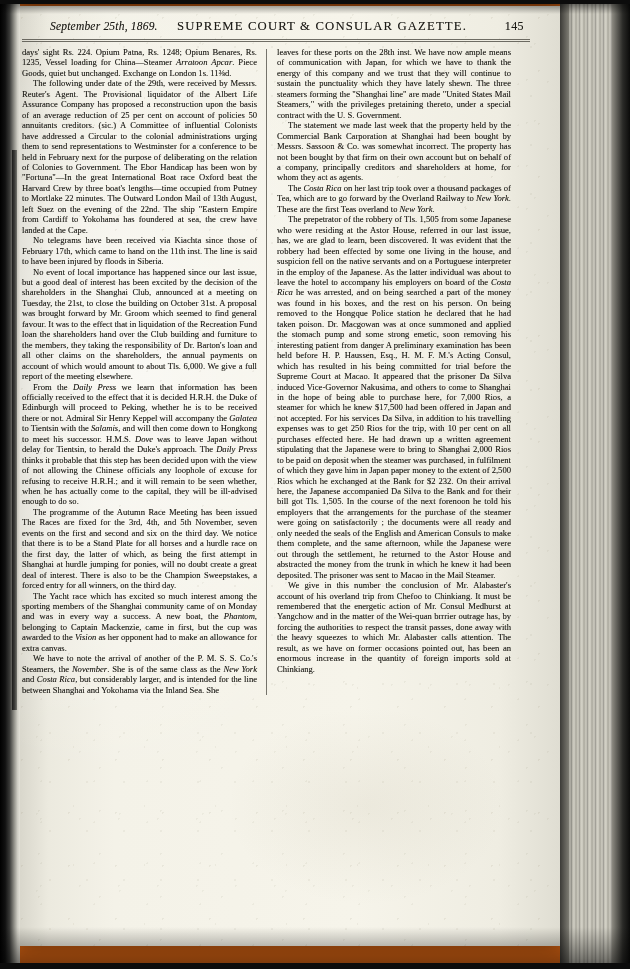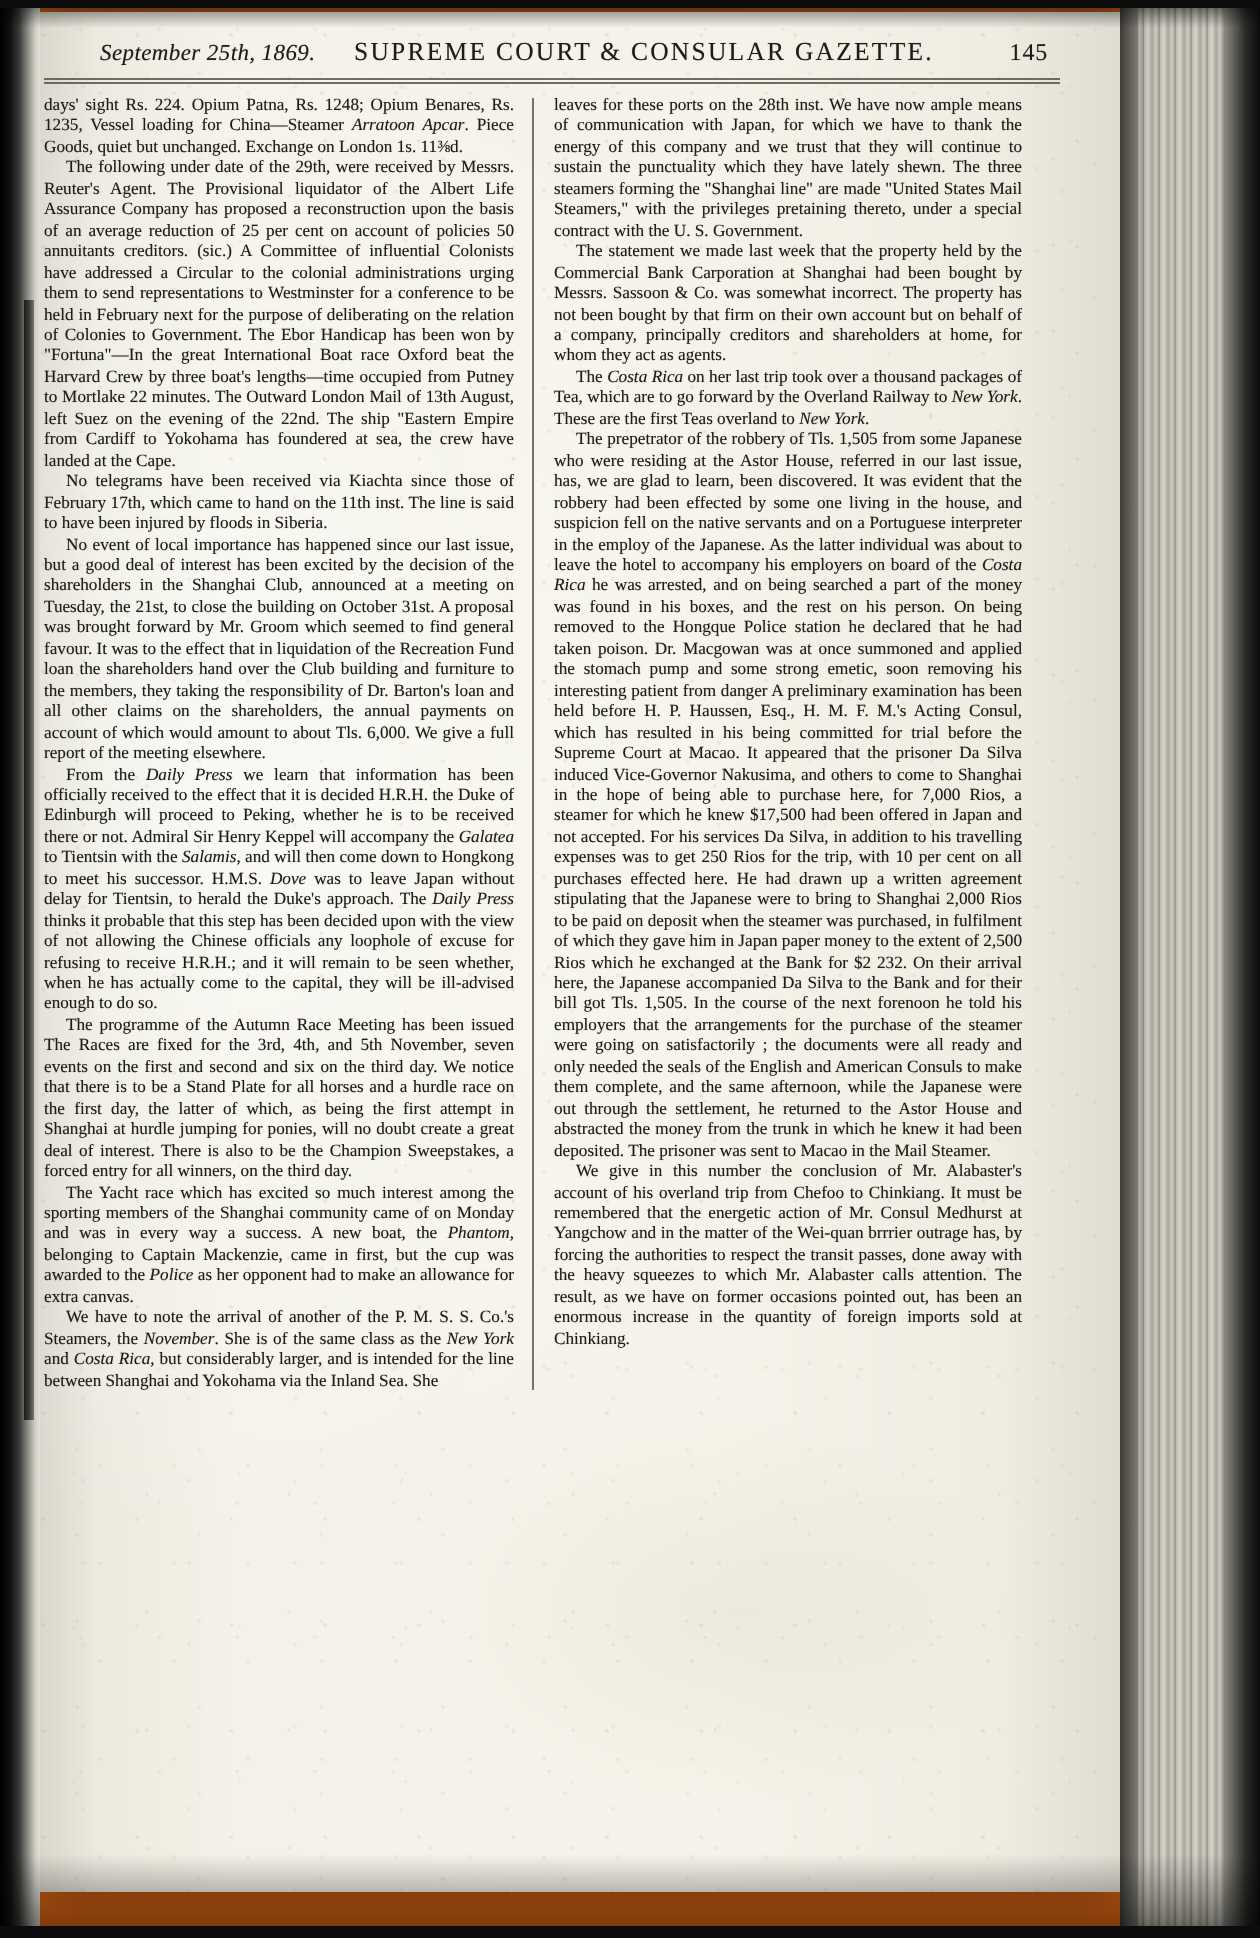--- a/index.html
+++ b/index.html
@@ -243,21 +243,21 @@
     <div class="head-rule"></div>
 
     <div class="columns">
       <div class="col left">
           <p class="noindent">days' sight Rs. 224. Opium Patna, Rs. 1248; Opium Benares, Rs. 1235, Vessel loading for China—Steamer <i>Arratoon Apcar</i>. Piece Goods, quiet but unchanged. Exchange on London 1s. 11⅜d.</p>
           <p>The following under date of the 29th, were received by Messrs. Reuter's Agent. The Provisional liquidator of the Albert Life Assurance Company has proposed a reconstruction upon the basis of an average reduction of 25 per cent on account of policies 50 annuitants creditors. (sic.) A Committee of influential Colonists have addressed a Circular to the colonial administrations urging them to send representations to Westminster for a conference to be held in February next for the purpose of deliberating on the relation of Colonies to Government. The Ebor Handicap has been won by "Fortuna"—In the great International Boat race Oxford beat the Harvard Crew by three boat's lengths—time occupied from Putney to Mortlake 22 minutes. The Outward London Mail of 13th August, left Suez on the evening of the 22nd. The ship "Eastern Empire from Cardiff to Yokohama has foundered at sea, the crew have landed at the Cape.</p>
           <p>No telegrams have been received via Kiachta since those of February 17th, which came to hand on the 11th inst. The line is said to have been injured by floods in Siberia.</p>
           <p>No event of local importance has happened since our last issue, but a good deal of interest has been excited by the decision of the shareholders in the Shanghai Club, announced at a meeting on Tuesday, the 21st, to close the building on October 31st. A proposal was brought forward by Mr. Groom which seemed to find general favour. It was to the effect that in liquidation of the Recreation Fund loan the shareholders hand over the Club building and furniture to the members, they taking the responsibility of Dr. Barton's loan and all other claims on the shareholders, the annual payments on account of which would amount to about Tls. 6,000. We give a full report of the meeting elsewhere.</p>
           <p>From the <i>Daily Press</i> we learn that information has been officially received to the effect that it is decided H.R.H. the Duke of Edinburgh will proceed to Peking, whether he is to be received there or not. Admiral Sir Henry Keppel will accompany the <i>Galatea</i> to Tientsin with the <i>Salamis</i>, and will then come down to Hongkong to meet his successor. H.M.S. <i>Dove</i> was to leave Japan without delay for Tientsin, to herald the Duke's approach. The <i>Daily Press</i> thinks it probable that this step has been decided upon with the view of not allowing the Chinese officials any loophole of excuse for refusing to receive H.R.H.; and it will remain to be seen whether, when he has actually come to the capital, they will be ill-advised enough to do so.</p>
           <p>The programme of the Autumn Race Meeting has been issued The Races are fixed for the 3rd, 4th, and 5th November, seven events on the first and second and six on the third day. We notice that there is to be a Stand Plate for all horses and a hurdle race on the first day, the latter of which, as being the first attempt in Shanghai at hurdle jumping for ponies, will no doubt create a great deal of interest. There is also to be the Champion Sweepstakes, a forced entry for all winners, on the third day.</p>
-          <p>The Yacht race which has excited so much interest among the sporting members of the Shanghai community came of on Monday and was in every way a success. A new boat, the <i>Phantom</i>, belonging to Captain Mackenzie, came in first, but the cup was awarded to the <i>Police</i> as her opponent had to make an allowance for extra canvas.</p>
+          <p>The Yacht race which has excited so much interest among the sporting members of the Shanghai community came of on Monday and was in every way a success. A new boat, the <i>Phantom</i>, belonging to Captain Mackenzie, came in first, but the cup was awarded to the <i>Vision</i> as her opponent had to make an allowance for extra canvas.</p>
           <p>We have to note the arrival of another of the P. M. S. S. Co.'s Steamers, the <i>November</i>. She is of the same class as the <i>New York</i> and <i>Costa Rica</i>, but considerably larger, and is intended for the line between Shanghai and Yokohama via the Inland Sea. She</p>
         </div>
       <div class="col-rule"></div>
       <div class="col right">
           <p class="noindent">leaves for these ports on the 28th inst. We have now ample means of communication with Japan, for which we have to thank the energy of this company and we trust that they will continue to sustain the punctuality which they have lately shewn. The three steamers forming the "Shanghai line" are made "United States Mail Steamers," with the privileges pretaining thereto, under a special contract with the U. S. Government.</p>
           <p>The statement we made last week that the property held by the Commercial Bank Carporation at Shanghai had been bought by Messrs. Sassoon &amp; Co. was somewhat incorrect. The property has not been bought by that firm on their own account but on behalf of a company, principally creditors and shareholders at home, for whom they act as agents.</p>
           <p>The <i>Costa Rica</i> on her last trip took over a thousand packages of Tea, which are to go forward by the Overland Railway to <i>New York</i>. These are the first Teas overland to <i>New York</i>.</p>
           <p>The prepetrator of the robbery of Tls. 1,505 from some Japanese who were residing at the Astor House, referred in our last issue, has, we are glad to learn, been discovered. It was evident that the robbery had been effected by some one living in the house, and suspicion fell on the native servants and on a Portuguese interpreter in the employ of the Japanese. As the latter individual was about to leave the hotel to accompany his employers on board of the <i>Costa Rica</i> he was arrested, and on being searched a part of the money was found in his boxes, and the rest on his person. On being removed to the Hongque Police station he declared that he had taken poison. Dr. Macgowan was at once summoned and applied the stomach pump and some strong emetic, soon removing his interesting patient from danger A preliminary examination has been held before H. P. Haussen, Esq., H. M. F. M.'s Acting Consul, which has resulted in his being committed for trial before the Supreme Court at Macao. It appeared that the prisoner Da Silva induced Vice-Governor Nakusima, and others to come to Shanghai in the hope of being able to purchase here, for 7,000 Rios, a steamer for which he knew $17,500 had been offered in Japan and not accepted. For his services Da Silva, in addition to his travelling expenses was to get 250 Rios for the trip, with 10 per cent on all purchases effected here. He had drawn up a written agreement stipulating that the Japanese were to bring to Shanghai 2,000 Rios to be paid on deposit when the steamer was purchased, in fulfilment of which they gave him in Japan paper money to the extent of 2,500 Rios which he exchanged at the Bank for $2 232. On their arrival here, the Japanese accompanied Da Silva to the Bank and for their bill got Tls. 1,505. In the course of the next forenoon he told his employers that the arrangements for the purchase of the steamer were going on satisfactorily ; the documents were all ready and only needed the seals of the English and American Consuls to make them complete, and the same afternoon, while the Japanese were out through the settlement, he returned to the Astor House and abstracted the money from the trunk in which he knew it had been deposited. The prisoner was sent to Macao in the Mail Steamer.</p>
           <p>We give in this number the conclusion of Mr. Alabaster's account of his overland trip from Chefoo to Chinkiang. It must be remembered that the energetic action of Mr. Consul Medhurst at Yangchow and in the matter of the Wei-quan brrrier outrage has, by forcing the authorities to respect the transit passes, done away with the heavy squeezes to which Mr. Alabaster calls attention. The result, as we have on former occasions pointed out, has been an enormous increase in the quantity of foreign imports sold at Chinkiang.</p>
         </div>

